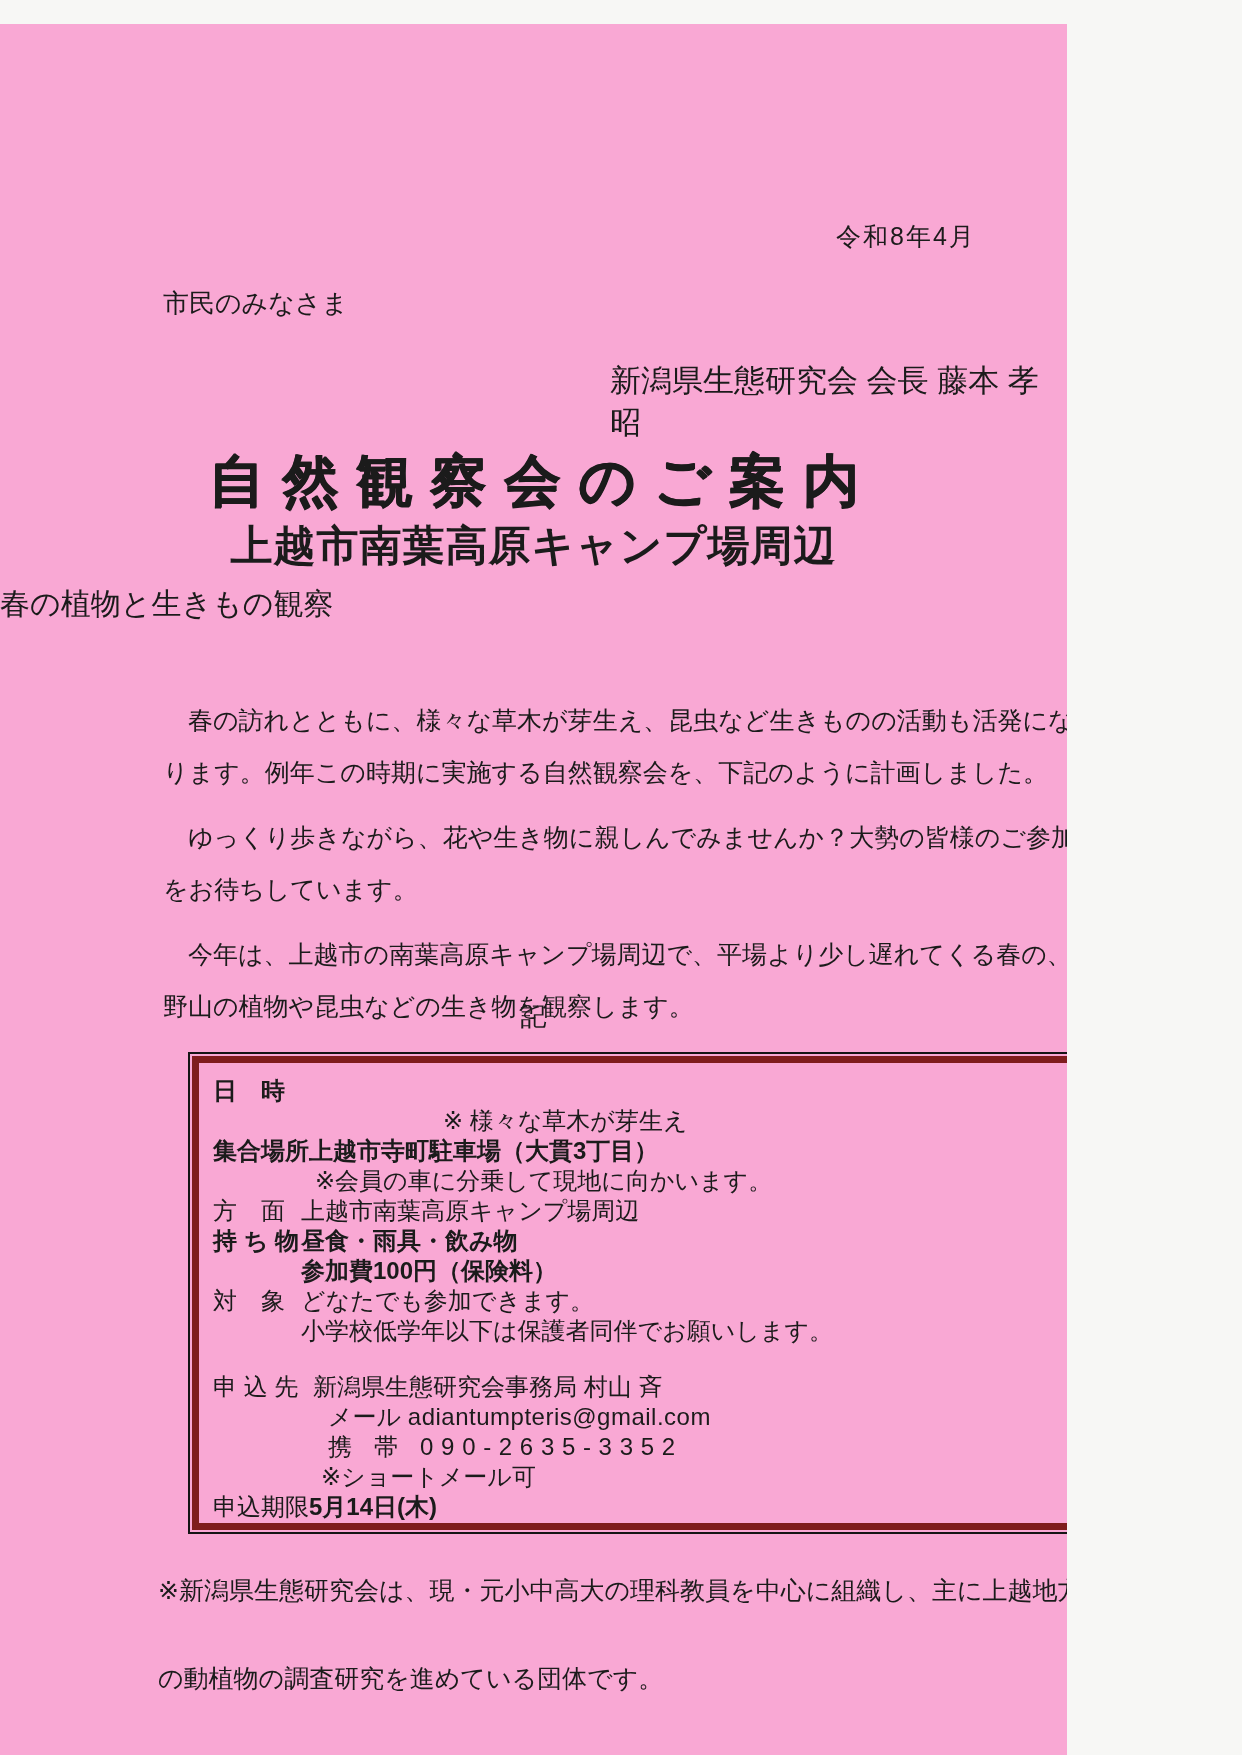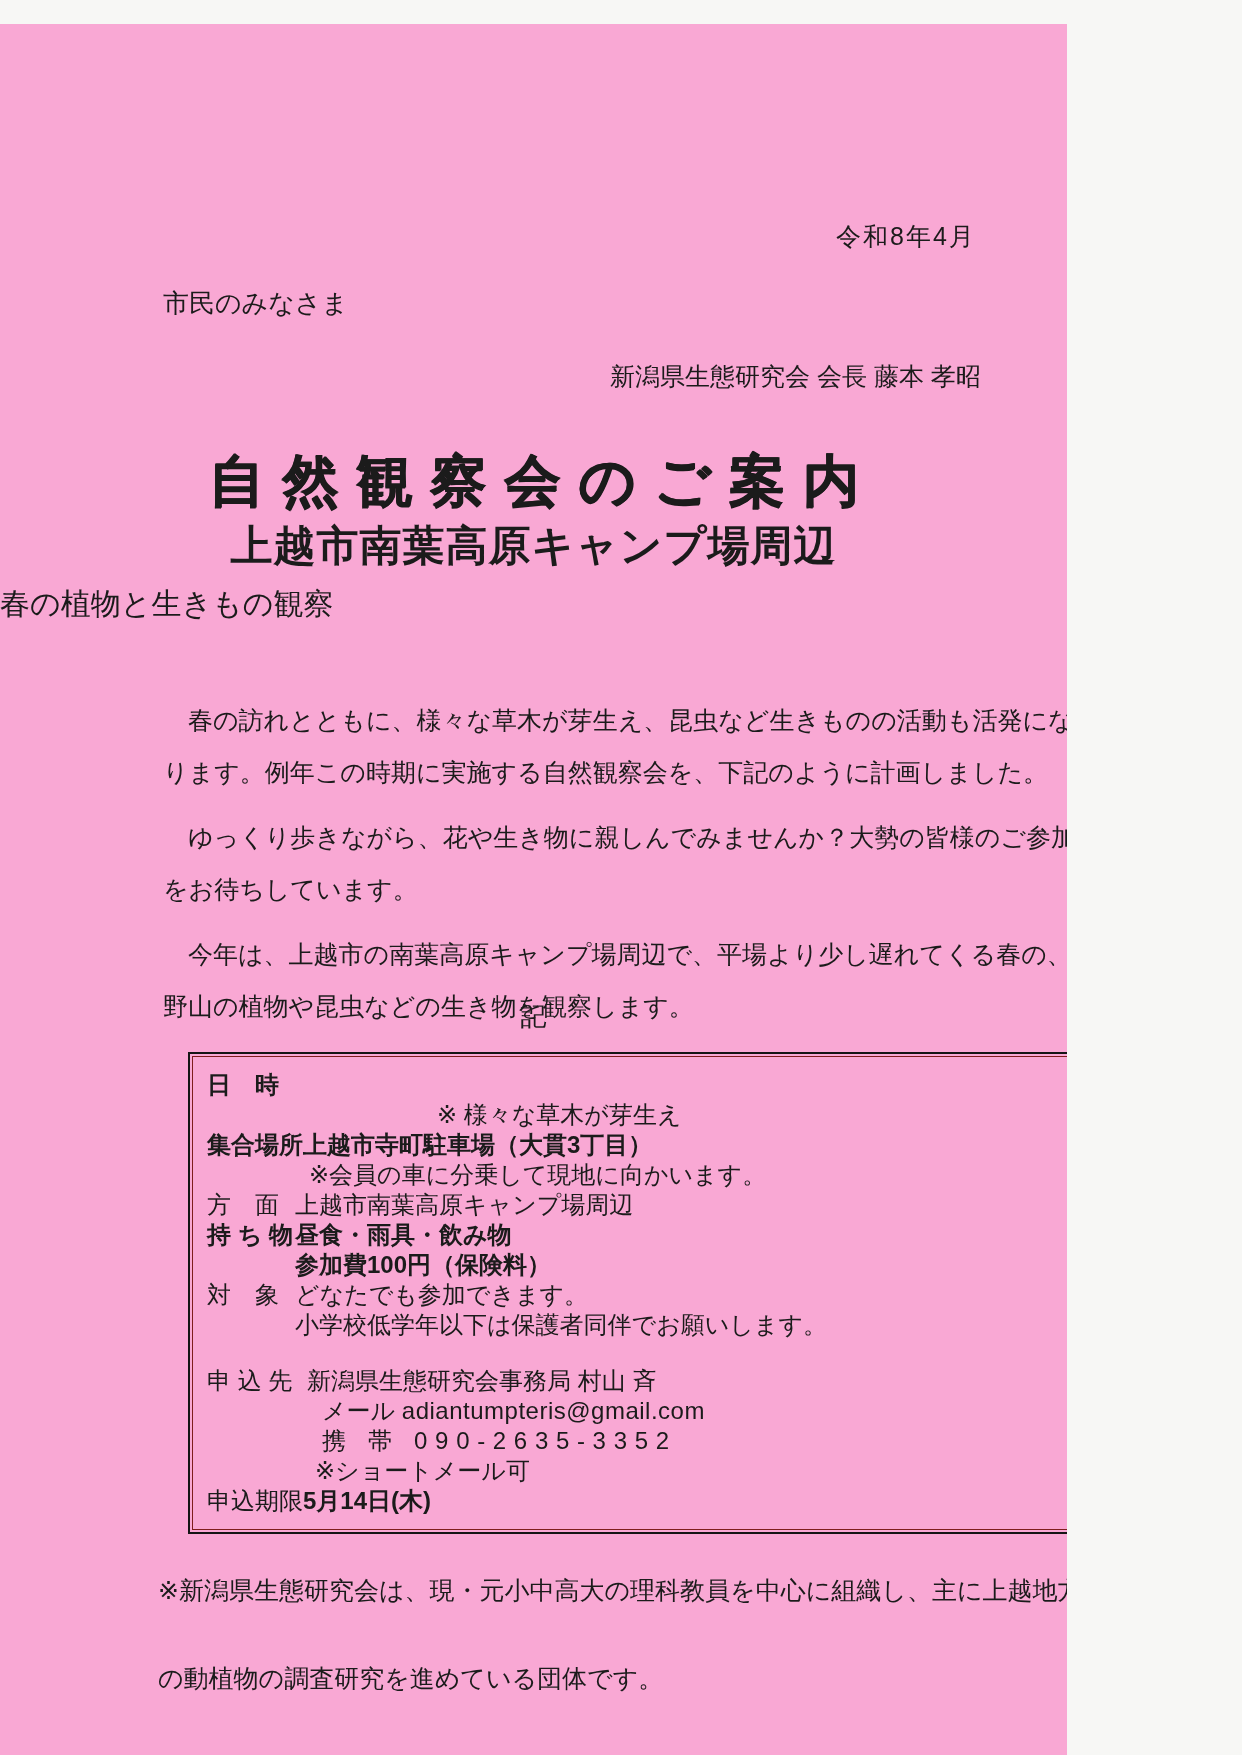--- a/index.html
+++ b/index.html
@@ -14,21 +14,21 @@
     position:relative;
     width:1067px;height:1755px;
     background:#f9a8d4;
     overflow:hidden;
     margin-top:24px;
   }
   .abs{position:absolute;}
 
   .issue-date{top:196px;left:836px;font-size:25px;letter-spacing:2px;}
   .greeting{top:262px;left:163px;font-size:26px;}
-  .sender{top:336px;left:610px;font-size:25px;}
+  .sender{top:336px;left:610px;font-size:31px;}
 
   .title{
     top:420px;left:0;width:100%;
     text-align:center;
     font-size:56px;font-weight:900;
     letter-spacing:18px;padding-left:18px;
     box-sizing:border-box;
     text-shadow:1px 0 0 currentColor,0 1px 0 currentColor;
     margin:0;
   }
@@ -57,21 +57,21 @@
     text-align:center;font-size:26px;
   }
 
   .infobox{
     top:1028px;left:188px;width:890px;height:482px;
     border:2px solid #151515;
     padding:2px;
     box-sizing:border-box;
   }
   .infobox-inner{
-    border:1px solid #7f1d1d;
+    border:7px solid #7f1d1d;
     width:100%;height:100%;
     box-sizing:border-box;
     padding:13px 28px 0 14px;
     font-size:24px;line-height:30px;
   }
   .row{display:flex;align-items:flex-start;}
   .lbl{flex:0 0 88px;white-space:nowrap;}
   .val{white-space:nowrap;}
   .bold{font-weight:bold;}
   .indent-note1{margin-left:230px;}   

